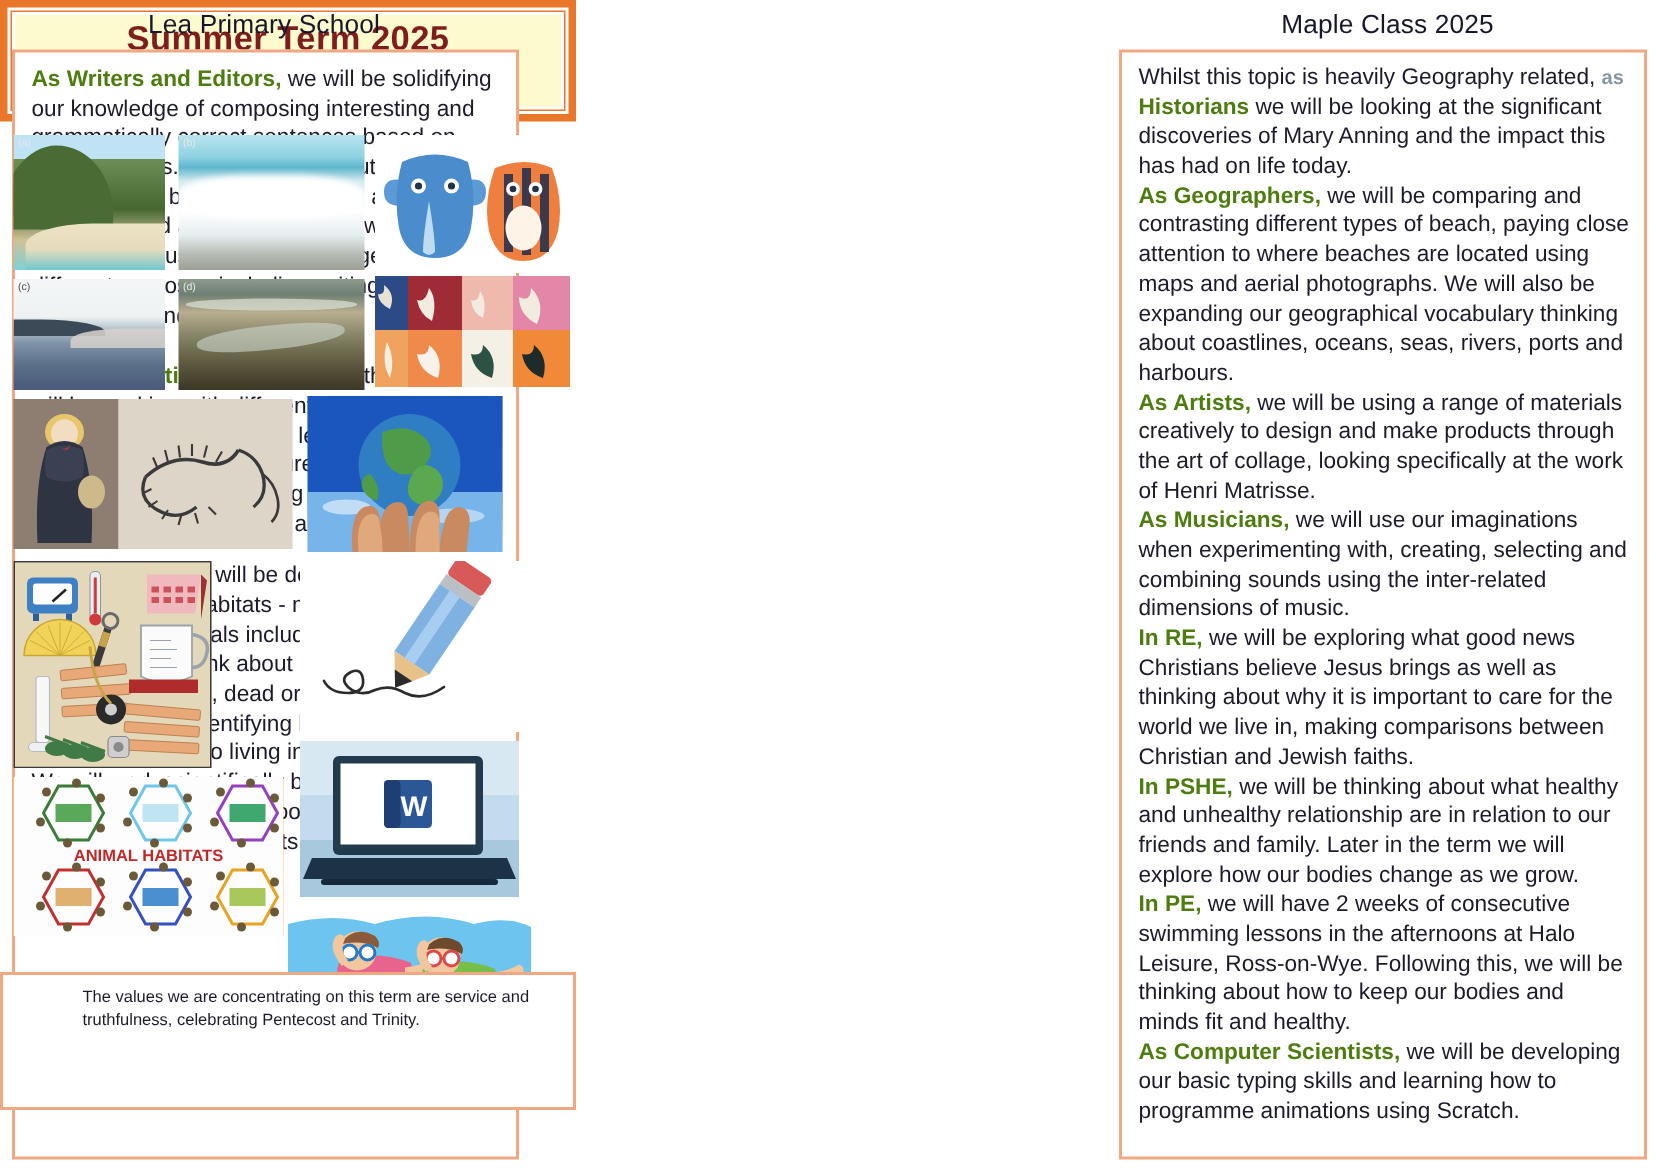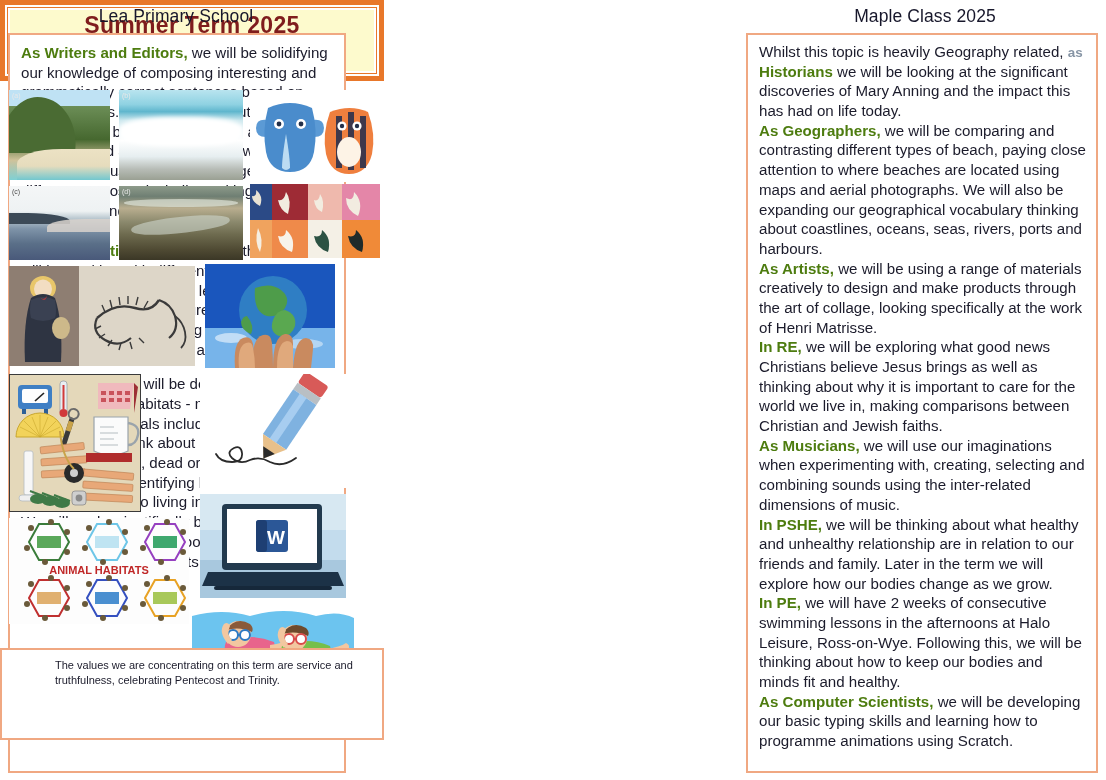--- a/index.html
+++ b/index.html
@@ -544,23 +544,23 @@
 
   <div class="panel" id="panel-right">
     <div class="body-text">
 
       <p class="para"><span>Whilst this topic is heavily Geography related, </span><span class="hl-grey">as</span><span> </span><span class="hl">Historians</span><span> we will be looking at the significant discoveries of Mary Anning and the impact this has had on life today.</span></p>
 
       <p class="para"><span class="hl">As Geographers</span><span class="hl">,</span><span> we will be comparing and contrasting different types of beach, paying close attention to where beaches are located using maps and aerial photographs. We will also be expanding our geographical vocabulary thinking about coastlines, oceans, seas, rivers, ports and harbours.</span></p>
 
       <p class="para"><span class="hl">As Artists</span><span class="hl">,</span><span> we will be using a range of materials creatively to design and make products through the art of collage, looking specifically at the work of Henri Matrisse.</span></p>
 
+      <p class="para"><span class="hl">As Musicians</span><span class="hl">,</span><span> we will use our imaginations when experimenting with, creating, selecting and combining sounds using the inter-related dimensions of music.</span></p>
+
       <p class="para"><span class="hl">In RE</span><span class="hl">,</span><span> we will be exploring what good news Christians believe Jesus brings as well as thinking about why it is important to care for the world we live in, making comparisons between Christian and Jewish faiths.</span></p>
-
-      <p class="para"><span class="hl">As Musicians</span><span class="hl">,</span><span> we will use our imaginations when experimenting with, creating, selecting and combining sounds using the inter-related dimensions of music.</span></p>
 
       <p class="para"><span class="hl">In PSHE</span><span class="hl">,</span><span> we will be thinking about what healthy and unhealthy relationship are in relation to our friends and family. Later in the term we will explore how our bodies change as we grow.</span></p>
 
       <p class="para"><span class="hl">In PE</span><span class="hl">,</span><span> we will have 2 weeks of consecutive swimming lessons in the afternoons at Halo Leisure, Ross-on-Wye. Following this, we will be thinking about how to keep our bodies and minds fit and healthy.</span></p>
 
       <p class="para"><span class="hl">As Computer Scientists</span><span class="hl">,</span><span> we will be developing our basic typing skills and learning how to programme animations using Scratch.</span></p>
 
     </div>
   </div>
 

